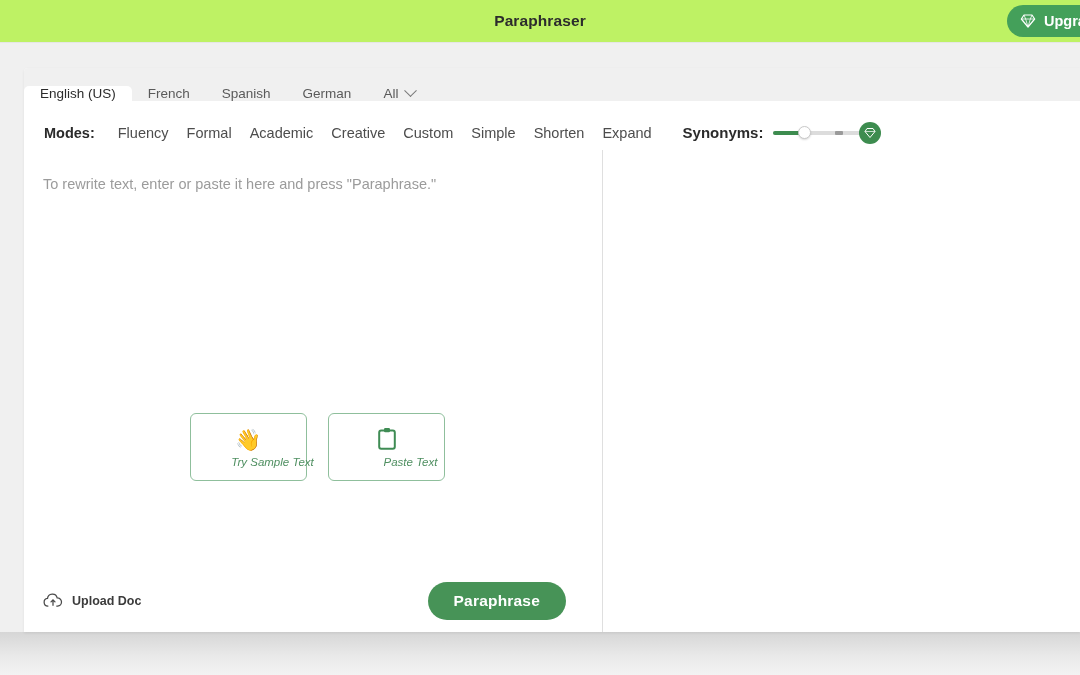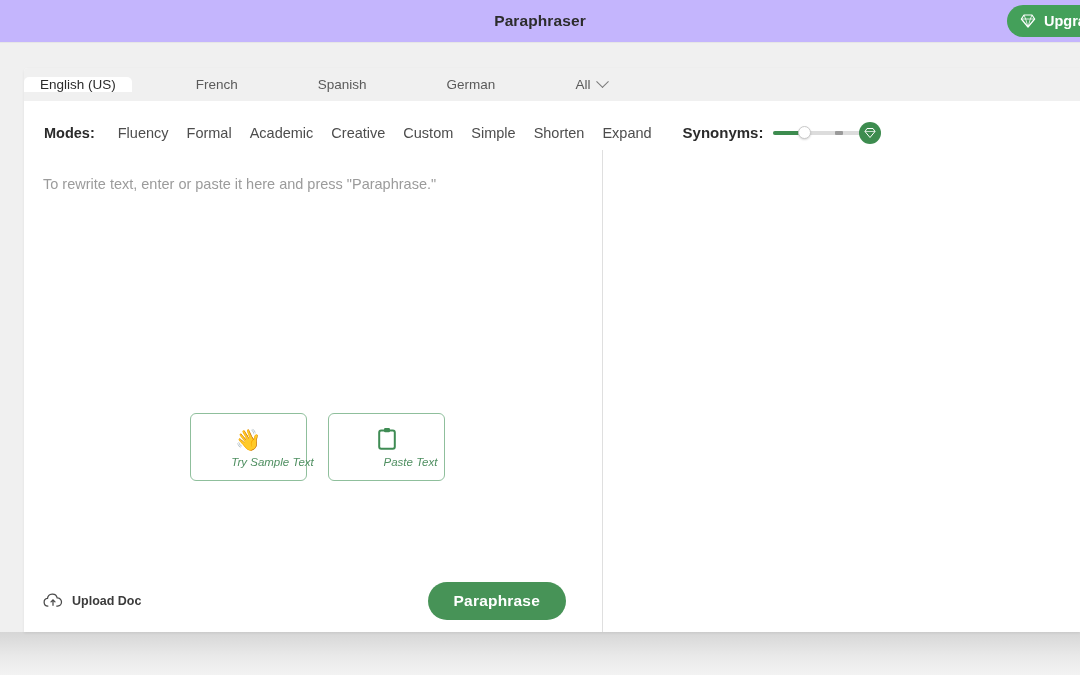--- a/index.html
+++ b/index.html
@@ -16,21 +16,21 @@
     background: #ffffff;
     position: relative;
   }
 
   
   .topbar {
     position: absolute;
     top: 0; left: 0;
     width: 1080px;
     height: 43px;
-    background: #c4b5fd;
+    background: #bef264;
     border-bottom: 1px solid #e6e6e6;
     display: flex;
     align-items: center;
     justify-content: center;
   }
   .topbar-title {
     font-size: 15.5px;
     font-weight: bold;
     color: #2c2c2c;
     letter-spacing: 0.1px;
@@ -92,22 +92,21 @@
     top: 0; left: 0;
     width: 1056px;
     height: 33px;
     background: #f0f0f0;
   }
   .lang-tabs {
     position: absolute;
     top: 0; left: 0;
     height: 33px;
     display: flex;
-    align-items: center;
-    gap: 48px;
+    align-items: flex-end;
   }
   .lang-tab {
     display: flex;
     align-items: center;
     padding: 0 16px;
     font-size: 13.5px;
     color: #5a5a5a;
     cursor: pointer;
     white-space: nowrap;
     background: transparent;

